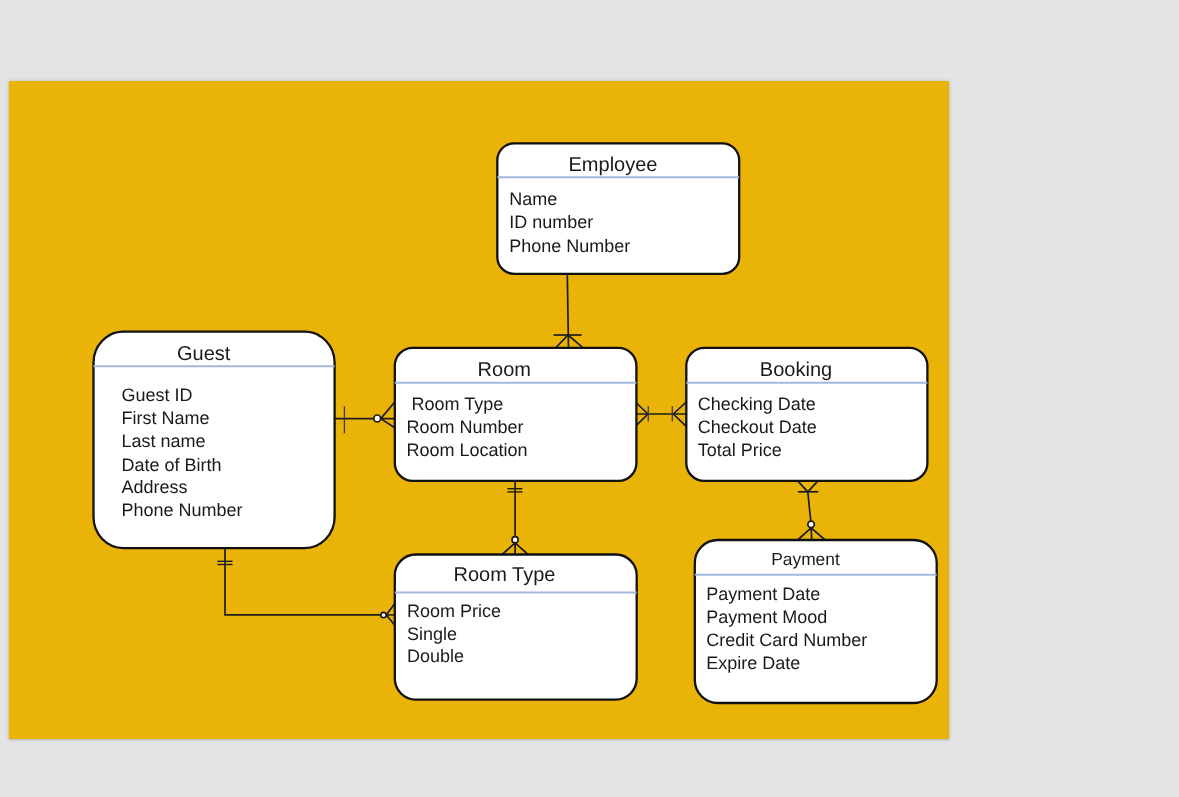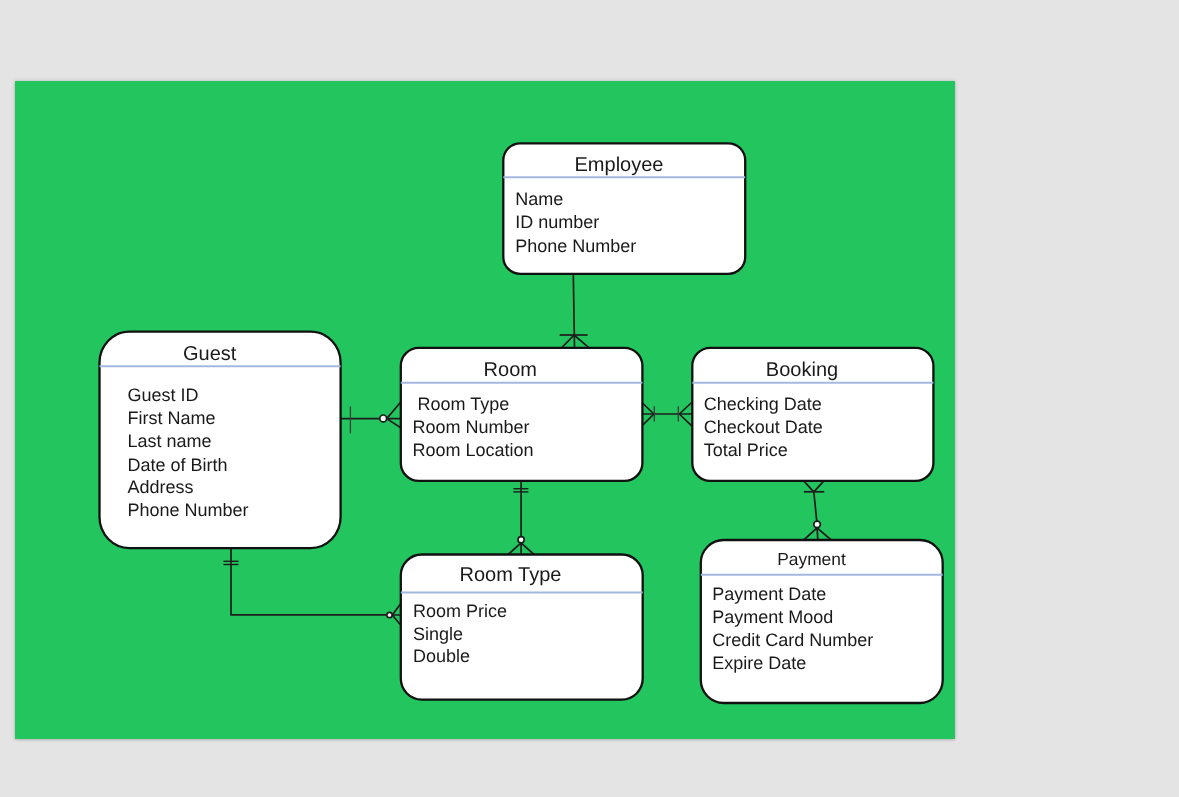--- a/index.html
+++ b/index.html
@@ -1,19 +1,19 @@
 <!DOCTYPE html>
 <html><head>
 <meta charset="utf-8">
 <style>
   html,body{margin:0;padding:0;}
   body{width:1179px;height:797px;background:#e4e4e4;overflow:hidden;
        font-family:"Liberation Sans",sans-serif;
        -webkit-font-smoothing:antialiased;text-rendering:geometricPrecision;}
-  #page{position:absolute;left:15px;top:80.5px;width:940px;height:658px;background:#22c55e;
+  #page{position:absolute;left:9px;top:80.5px;width:940px;height:658px;background:#eab308;
        box-shadow:0 0 4px rgba(0,0,0,0.17), 0 1px 2px rgba(0,0,0,0.12);}
   #sheet{position:absolute;left:0;top:0;display:block;will-change:transform;}
   .ent-title{font-family:"Liberation Sans",sans-serif;font-size:20px;fill:#1a1a1a;text-anchor:middle;}
   .ent-attr{font-family:"Liberation Sans",sans-serif;font-size:18px;fill:#1a1a1a;white-space:pre;}
   .bx{fill:#ffffff;stroke:#111111;stroke-width:2.3;}
   .sep{stroke:#a3b8df;stroke-width:2;}
   .ln{stroke:#1c1c1c;stroke-width:1.7;fill:none;}
   .tick2{stroke:#1c1c1c;stroke-width:1.4;fill:none;}
   .tick1{stroke:#3a3a3a;stroke-width:1.3;fill:none;}
   .ring{stroke:#1c1c1c;stroke-width:1.7;fill:#ffffff;}

